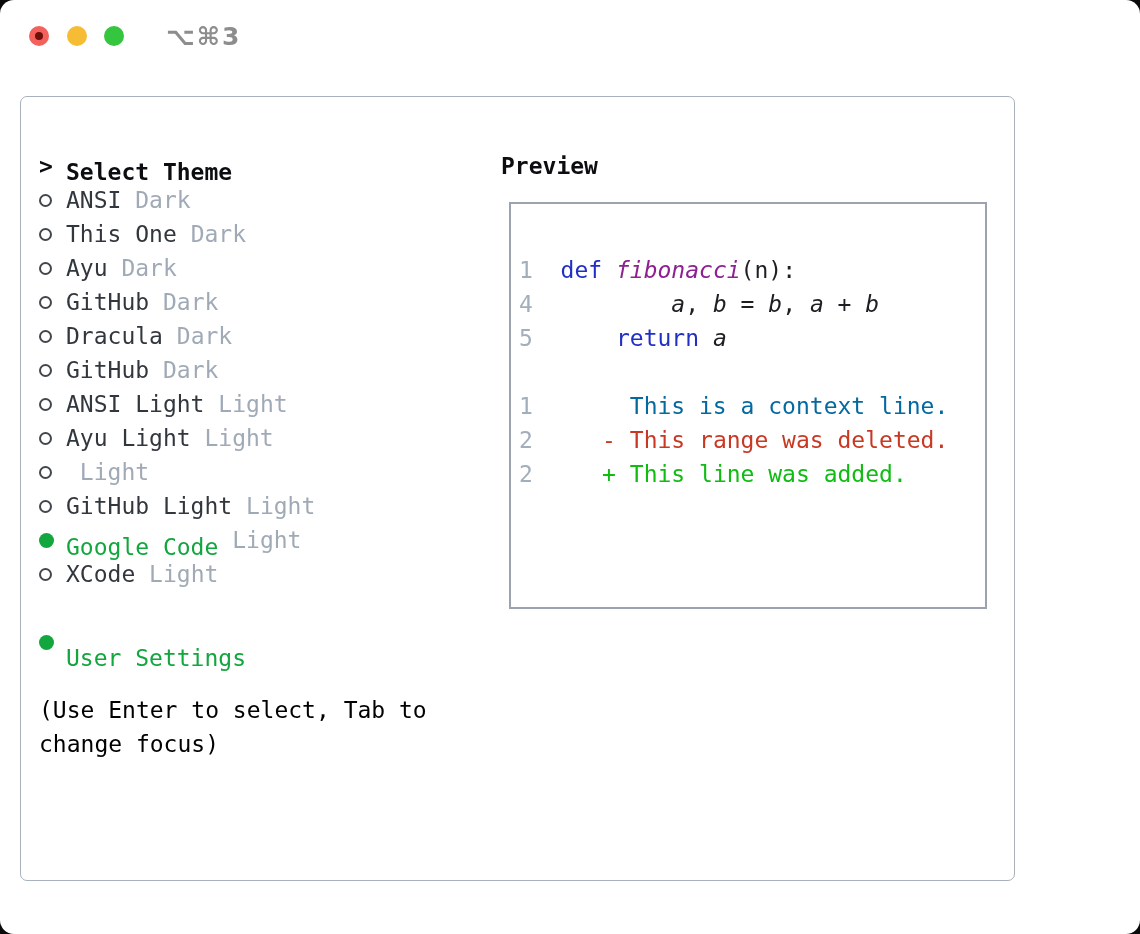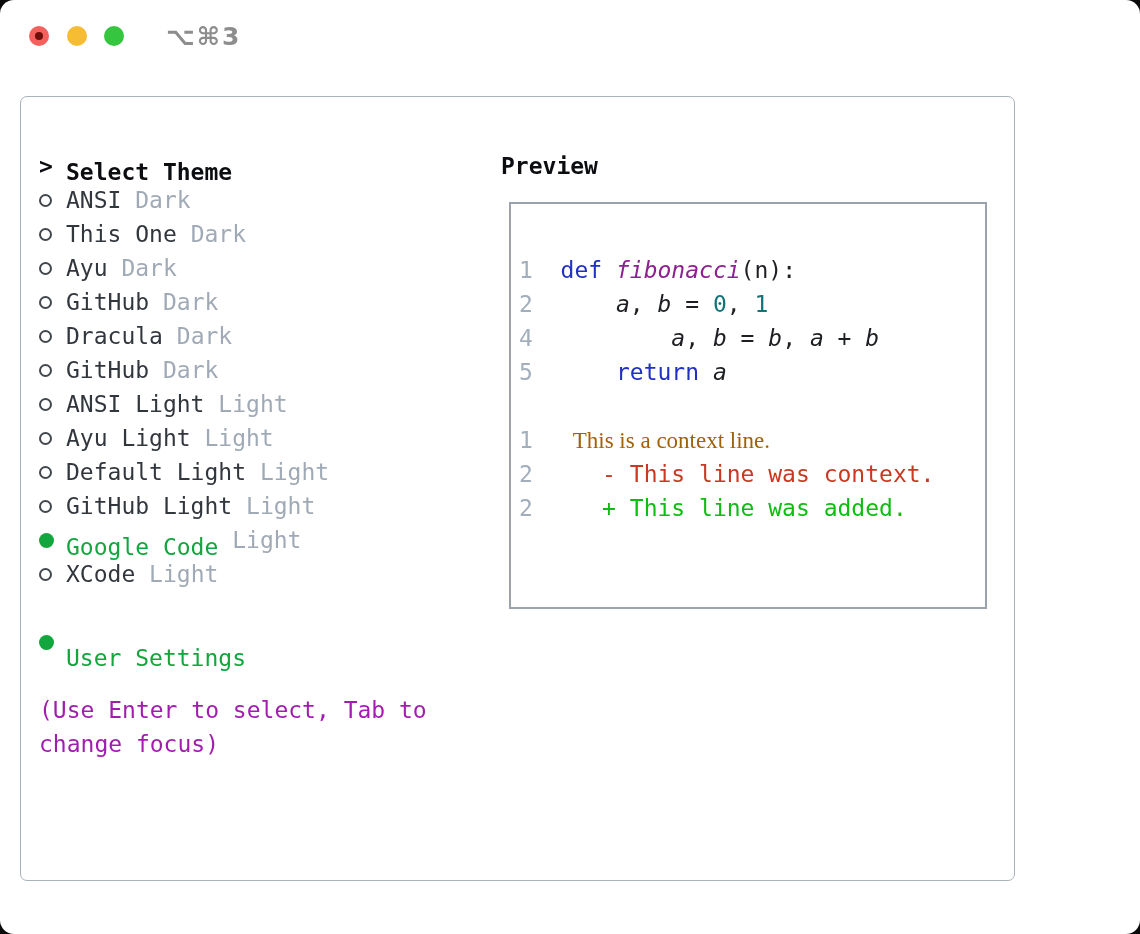--- a/index.html
+++ b/index.html
@@ -33,39 +33,39 @@
   .hdr-prefix{font-weight:700;color:#0b0d10;}
   .hdr-label{font-weight:700;color:#0b0d10;margin-top:11px;}
   .ring{width:13px;height:13px;border:2px solid #42474e;border-radius:50%;box-sizing:border-box;}
   .dot{width:15px;height:15px;border-radius:50%;background:#12a63e;}
   .theme-name{color:#32373e;}
   .theme-tag{color:#a0aab6;}
   .theme-row.selected .theme-name{color:#12a63e;margin-top:14px;}
   .opt-name{color:#32373e;}
   .opt-row.selected .opt-name{color:#12a63e;margin-top:32px;}
   .help-text{
-    margin-top:34px;width:432px;color:#a21caf;
+    margin-top:34px;width:432px;color:#000000;
     font-size:23px;line-height:34px;white-space:normal;
   }
   
   .preview-hdr{position:absolute;left:480px;top:52px;height:34px;display:flex;align-items:center;
     font-size:23px;font-weight:700;color:#0b0d10;}
   .preview-box{
     position:absolute;left:488px;top:105px;width:478px;height:407px;
     border:2px solid #9aa3ae;box-sizing:border-box;background:#fff;
     padding:49px 8px 0 8px;overflow:hidden;
   }
   .pline{height:34px;line-height:34px;font-size:23px;white-space:pre;}
   .seg-ln{color:#a3aebc;}
   .seg-pl{color:#1d1f23;}
   .seg-kw{color:#2130c4;}
   .seg-fn{color:#8d2190;font-style:italic;}
   .seg-num{color:#0e7478;}
   .seg-var{color:#1d1f23;font-style:italic;}
-  .seg-ctx{color:#a16207;font-family:Liberation Serif, serif;}
+  .seg-ctx{color:#0369a1;}
   .seg-del{color:#c93822;}
   .seg-add{color:#0fbc12;margin-top:19px;}
 </style>
 </head>
 <body>
 
 <div class="screen">
 
   <div class="titlebar">
     <span class="light light-close">
@@ -112,21 +112,21 @@
           <div class="row theme-row">
     <span class="icon-col"><span class="radio ring"></span></span>
     <span class="theme-name">ANSI Light</span><span class="theme-name">&nbsp;</span><span class="theme-tag">Light</span>
   </div>
           <div class="row theme-row">
     <span class="icon-col"><span class="radio ring"></span></span>
     <span class="theme-name">Ayu Light</span><span class="theme-name">&nbsp;</span><span class="theme-tag">Light</span>
   </div>
           <div class="row theme-row">
     <span class="icon-col"><span class="radio ring"></span></span>
-    <span class="theme-name">Default Light</span><span class="theme-name">&nbsp;</span><span class="theme-tag">Light</span>
+    <span class="theme-name">&nbsp;</span><span class="theme-tag">Light</span>
   </div>
           <div class="row theme-row">
     <span class="icon-col"><span class="radio ring"></span></span>
     <span class="theme-name">GitHub Light</span><span class="theme-name">&nbsp;</span><span class="theme-tag">Light</span>
   </div>
           <div class="row theme-row selected">
     <span class="icon-col"><span class="radio dot"></span></span>
     <span class="theme-name">Google Code</span><span class="theme-name">&nbsp;</span><span class="theme-tag">Light</span>
   </div>
           <div class="row theme-row">
@@ -146,24 +146,23 @@
         </div>
 
       <div class="help-text">(Use Enter to select, Tab to change focus)</div>
     </div>
 
     <div class="preview-hdr">Preview</div>
 
     <div class="preview-box">
       <div>
           <div class="pline"><span class="seg-ln">1</span><span class="seg-pl">  </span><span class="seg-kw">def</span><span class="seg-pl"> </span><span class="seg-fn">fibonacci</span><span class="seg-pl">(n):</span></div>
-          <div class="pline"><span class="seg-ln">2</span><span class="seg-pl">      </span><span class="seg-var">a</span><span class="seg-pl">, </span><span class="seg-var">b</span><span class="seg-pl"> = </span><span class="seg-num">0</span><span class="seg-pl">, </span><span class="seg-num">1</span></div>
           <div class="pline"><span class="seg-ln">4</span><span class="seg-pl">          </span><span class="seg-var">a</span><span class="seg-pl">, </span><span class="seg-var">b</span><span class="seg-pl"> = </span><span class="seg-var">b</span><span class="seg-pl">, </span><span class="seg-var">a</span><span class="seg-pl"> + </span><span class="seg-var">b</span></div>
           <div class="pline"><span class="seg-ln">5</span><span class="seg-pl">      </span><span class="seg-kw">return</span><span class="seg-pl"> </span><span class="seg-var">a</span></div>
           <div class="pline"></div>
           <div class="pline"><span class="seg-ln">1</span><span class="seg-ctx">       This is a context line.</span></div>
-          <div class="pline"><span class="seg-ln">2</span><span class="seg-pl">     </span><span class="seg-del">- This line was context.</span></div>
+          <div class="pline"><span class="seg-ln">2</span><span class="seg-pl">     </span><span class="seg-del">- This range was deleted.</span></div>
           <div class="pline"><span class="seg-ln">2</span><span class="seg-pl">     </span><span class="seg-add">+ This line was added.</span></div>
         </div>
     </div>
 
   </div>
 </div>
 
 </body></html>

